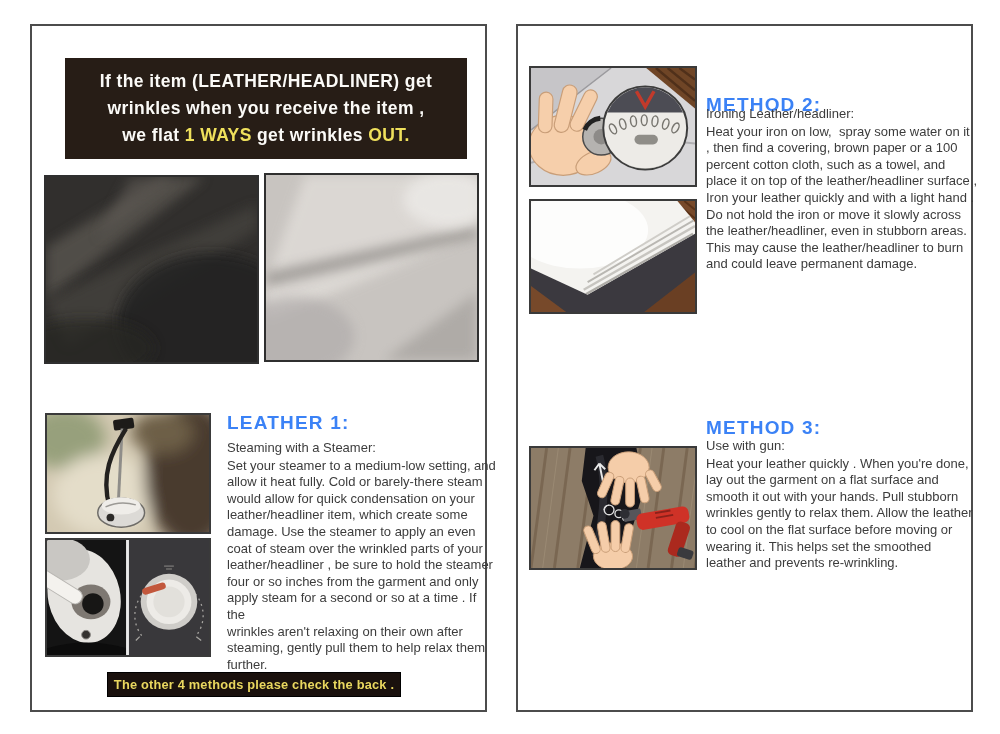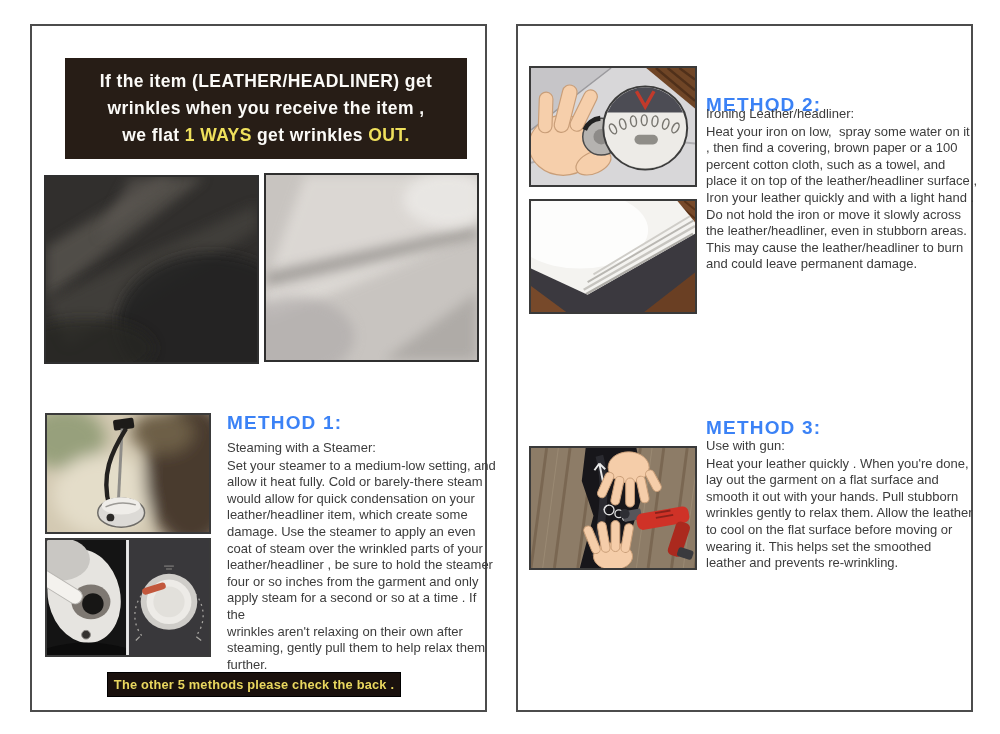--- a/index.html
+++ b/index.html
@@ -87,21 +87,21 @@
           </defs>
         <rect width="215" height="189" fill="#c8c4c0"></rect>
         <path d="M40,0 L215,0 L215,60 L0,150 L0,110 Z" fill="#dedad6" opacity="0.9" filter="url(#bl2)"></path>
         <path d="M0,100 L215,52 L215,64 L0,114 Z" fill="#8d8985" opacity="0.75" filter="url(#bl2)"></path>
         <path d="M120,189 L215,120 L215,189 Z" fill="#a9a5a1" opacity="0.8" filter="url(#bl2)"></path>
         <ellipse cx="30" cy="165" rx="60" ry="40" fill="#b0acab" opacity="0.7" filter="url(#bl2)"></ellipse>
         <ellipse cx="185" cy="25" rx="45" ry="28" fill="#eceae7" opacity="0.8" filter="url(#bl2)"></ellipse>
       </svg>
     </div>
 
-    <h2 class="method-title t-m1">METHOD 1:</h2>
+    <h2 class="method-title t-m1">LEATHER 1:</h2>
 
     <div class="photo bordered-thin ph-steamer">
       <svg viewBox="0 0 166 121" preserveAspectRatio="none">
         <defs>
             <filter id="bl3" x="-40%" y="-40%" width="180%" height="180%">
               <feGaussianBlur stdDeviation="8"></feGaussianBlur>
             </filter>
           </defs>
         <rect width="166" height="121" fill="#d3c9b2"></rect>
         <g filter="url(#bl3)">
@@ -151,21 +151,21 @@
 damage. Use the steamer to apply an even
 coat of steam over the wrinkled parts of your
 leather/headliner , be sure to hold the steamer
 four or so inches from the garment and only
 apply steam for a second or so at a time . If the
 wrinkles aren't relaxing on their own after
 steaming, gently pull them to help relax them
 further.</div>
     </div>
 
-    <div class="footer-note">The other 5 methods please check the back .</div>
+    <div class="footer-note">The other 4 methods please check the back .</div>
   </section>
 
   <section class="panel panel-right">
 
     <div class="photo bordered-thin ph-iron">
       <svg viewBox="0 0 168 121" preserveAspectRatio="none">
         <rect width="168" height="121" fill="#d8d7d9"></rect>
         <path d="M0,0 L82,0 L0,64 Z" fill="#c6c5c8"></path>
         <path d="M82,0 L0,64" stroke="#9b9a9e" stroke-width="1.5" fill="none"></path>
         <path d="M118,0 L168,0 L168,42 Z" fill="#6f4526"></path>

